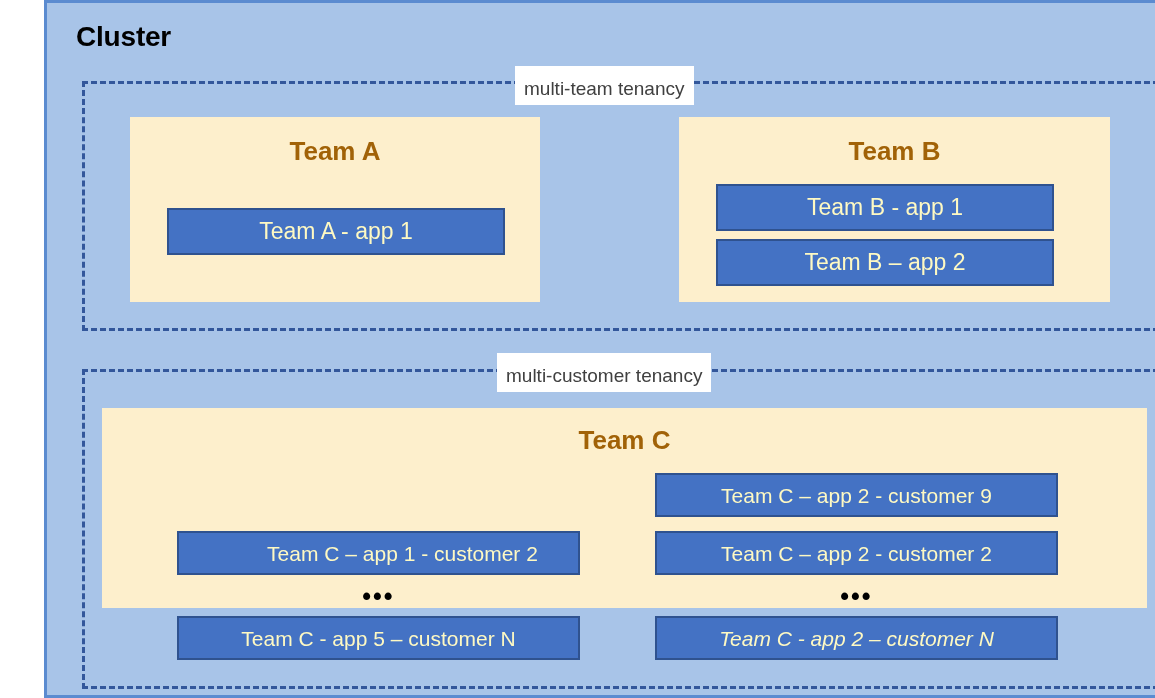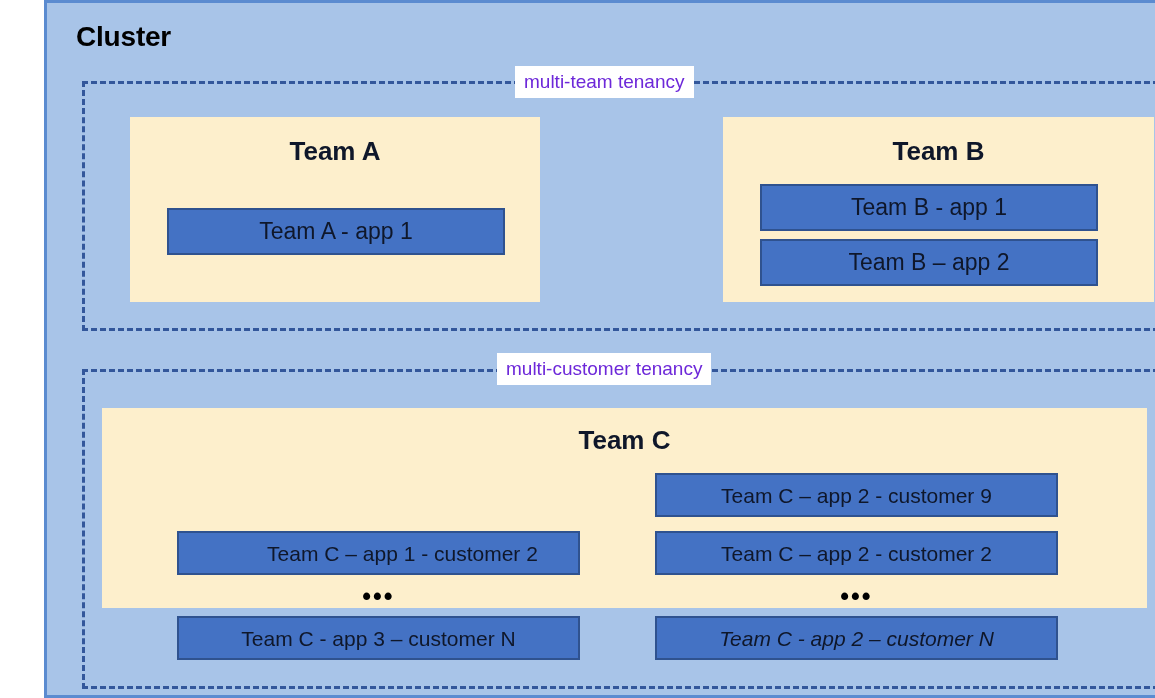--- a/index.html
+++ b/index.html
@@ -54,69 +54,69 @@
     left: 35px;
     top: 366px;
     width: 1086px;
     height: 320px;
   }
 
   
   .tenancy-label {
     position: absolute;
     background: #FFFFFF;
-    color: #6d28d9;
+    color: #404040;
     font-size: 19px;
     line-height: 19px;
-    padding: 6px 9px 7px 9px;
+    padding: 13px 9px 7px 9px;
     white-space: nowrap;
     text-align: right;
   }
   #label-multi-team {
     left: 468px;
     top: 63px;
   }
   #label-multi-customer {
     left: 450px;
     top: 350px;
   }
 
   
   .team-box {
     position: absolute;
     box-sizing: border-box;
     background: #FDEFCC;
     border: none;
   }
   #team-a { left: 83px;  top: 114px; width: 410px; height: 185px; }
-  #team-b { left: 676px; top: 114px; width: 431px; height: 185px; }
+  #team-b { left: 632px; top: 114px; width: 431px; height: 185px; }
   #team-c { left: 55px;  top: 405px; width: 1045px; height: 200px; }
 
   .team-title {
     position: absolute;
     left: 0;
     right: 0;
     text-align: center;
     font-size: 26px;
     font-weight: bold;
-    color: #0f172a;
+    color: #a16207;
     line-height: 32px;
     white-space: nowrap;
   }
   #team-a .team-title,
   #team-b .team-title { top: 18px; }
   #team-c .team-title { top: 16px; }
 
   
   .app-box {
     position: absolute;
     box-sizing: border-box;
     background: #4472C4;
     border: 2px solid #2F528F;
-    color: #0f172a;
+    color: #fef9c3;
     font-size: 23px;
     line-height: 1;
     display: flex;
     align-items: center;
     justify-content: center;
     white-space: nowrap;
     text-align: center;
   }
   .app-box.small {
     font-size: 21px;
@@ -176,21 +176,21 @@
 
   <div class="tenancy-zone" id="zone-multi-customer"></div>
 
   <div class="tenancy-label" id="label-multi-customer">multi-customer tenancy</div>
 
   <div class="team-box" id="team-c">
     <div class="team-title">Team C</div>
 
     <div class="app-box small" id="app-c1-2">Team C – app 1 - customer 2</div>
     <div class="ellipsis" id="ellipsis-col1">•••</div>
-    <div class="app-box small" id="app-c1-n">Team C - app 3 – customer N</div>
+    <div class="app-box small" id="app-c1-n">Team C - app 5 – customer N</div>
 
     <div class="app-box small" id="app-c2-1">Team C – app 2 - customer 9</div>
     <div class="app-box small" id="app-c2-2">Team C – app 2 - customer 2</div>
     <div class="ellipsis" id="ellipsis-col2">•••</div>
     <div class="app-box small" id="app-c2-n">Team C - app 2 – customer N</div>
   </div>
 
 </div>
 
 </body></html>

